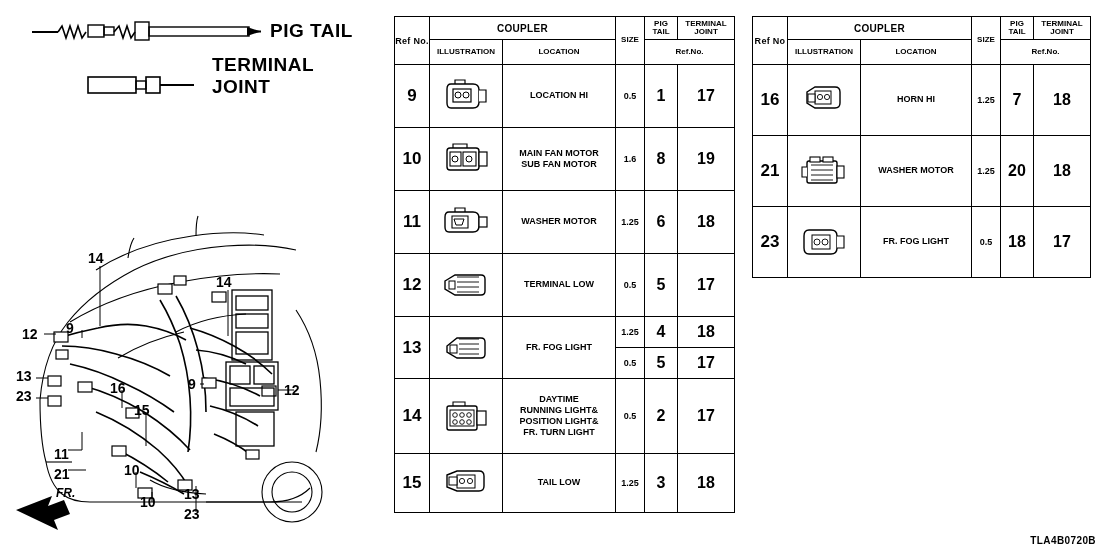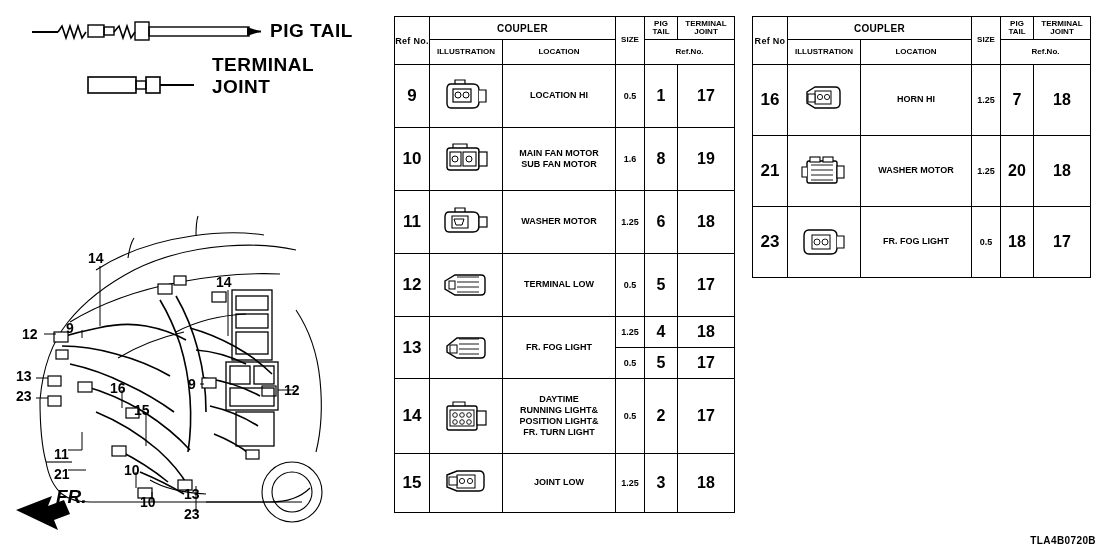--- a/index.html
+++ b/index.html
@@ -50,21 +50,21 @@
   .conn{width:62px;height:40px;margin:0 auto;position:relative;}
   .conn svg{display:block;}
 
   
   #harness{position:absolute;left:0px;top:150px;width:380px;height:404px;}
 
   .callout{position:absolute;font-size:14px;font-weight:bold;}
 
   #code{position:absolute;right:12px;bottom:8px;font-size:10px;font-weight:bold;letter-spacing:.4px;}
 
-  .fr-label{position:absolute;left:56px;top:486px;font-size:19px;font-weight:bold;font-style:italic;}
+  .fr-label{position:absolute;left:56px;top:486px;font-size:12px;font-weight:bold;font-style:italic;}
 </style>
 </head>
 <body>
 
 <div class="root">
 
   <div class="legend">
     <div class="legend-row" style="left:18px;top:8px;">
       <span class="pigtail-art">
         <svg width="230" height="26" viewBox="0 0 230 26">
@@ -245,21 +245,21 @@
         <div class="conn">
           <svg width="62" height="40" viewBox="0 0 62 40">
             <path d="M12 12 l10 -4 h22 q5 0 5 5 v10 q0 5 -5 5 h-22 l-10 -4 z" fill="#fff" stroke="#000" stroke-width="1.4"></path>
             <rect x="22" y="12" width="18" height="13" fill="#fff" stroke="#000" stroke-width="1"></rect>
             <circle cx="27" cy="18" r="2.6" fill="#fff" stroke="#000" stroke-width=".9"></circle>
             <circle cx="35" cy="18" r="2.6" fill="#fff" stroke="#000" stroke-width=".9"></circle>
             <rect x="14" y="14" width="8" height="8" fill="#fff" stroke="#000" stroke-width="1"></rect>
           </svg>
         </div>
       </td>
-      <td class="loc">JOINT LOW</td>
+      <td class="loc">TAIL LOW</td>
       <td class="size">1.25</td>
       <td class="num">3</td>
       <td class="num">18</td>
     </tr>
   </tbody>
     </table>
 
   <table class="ct" id="table-right">
     <tbody>
         <tr>

